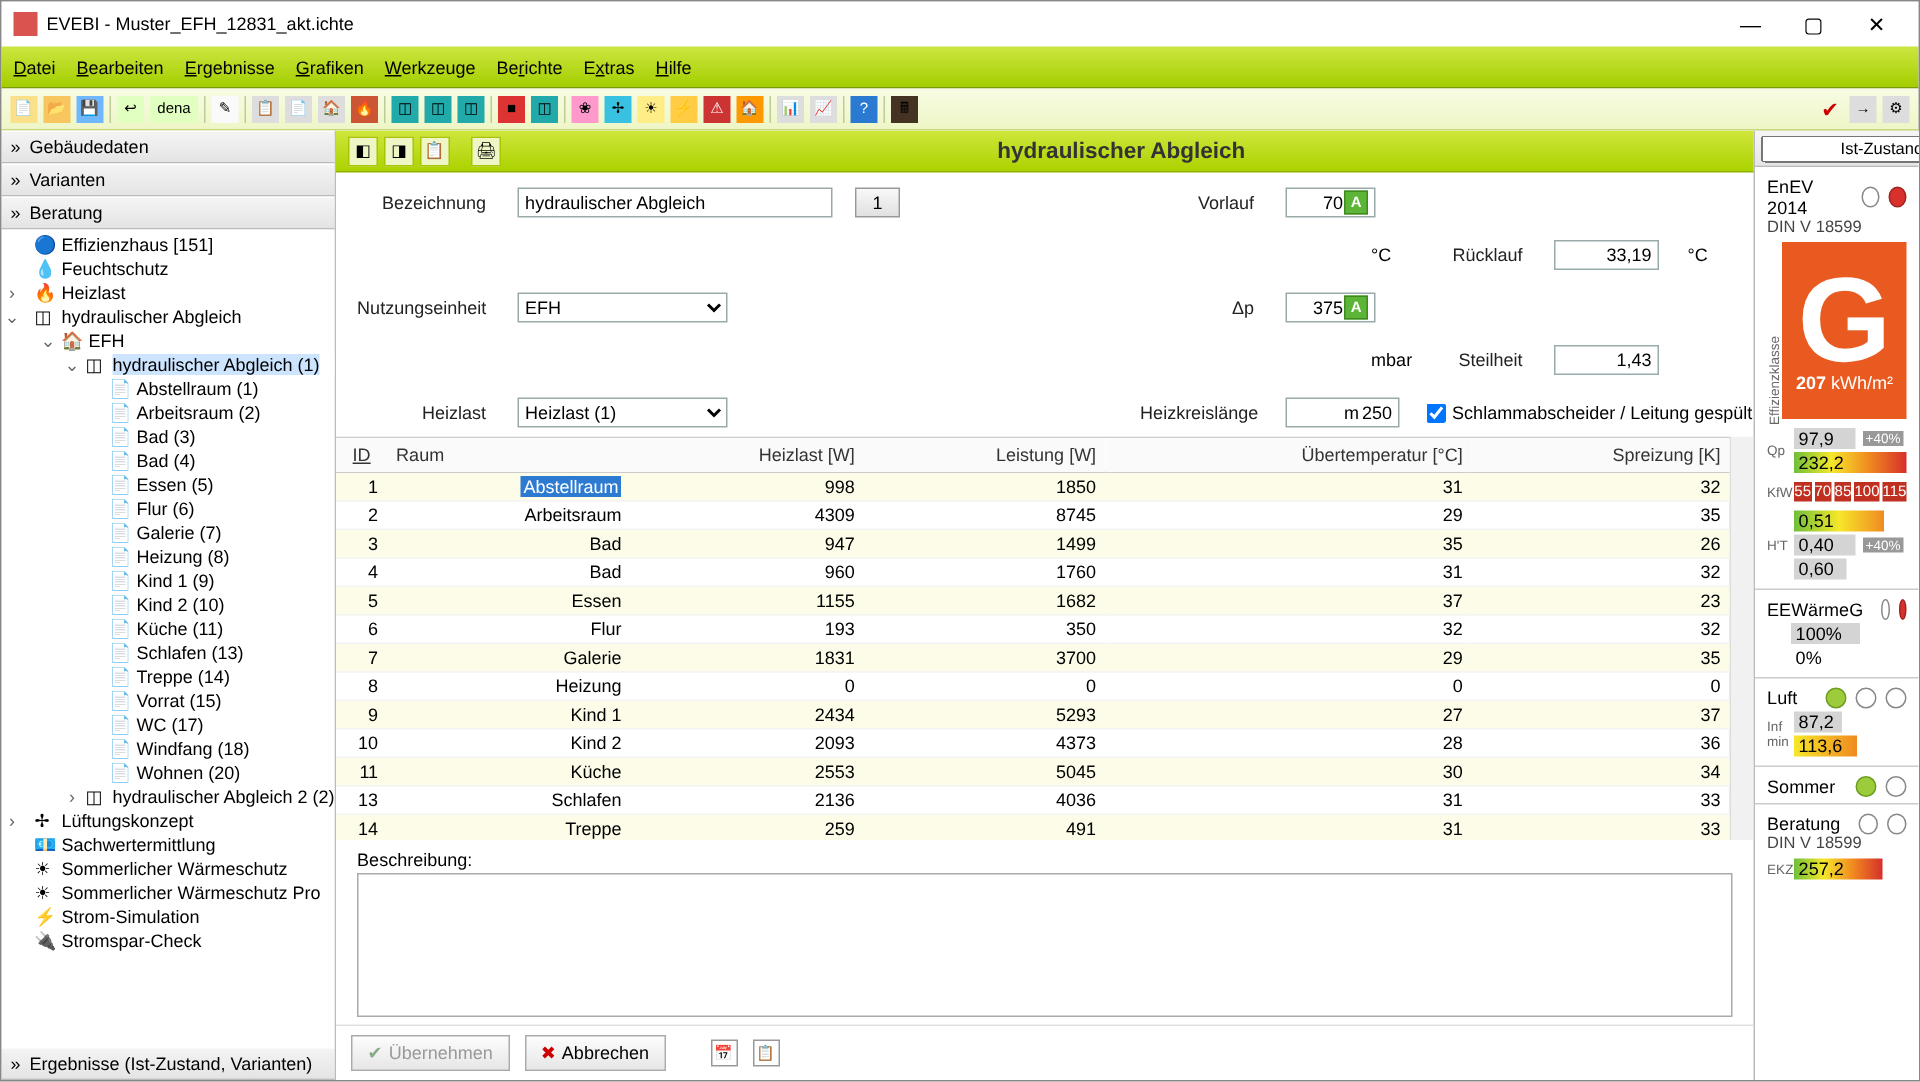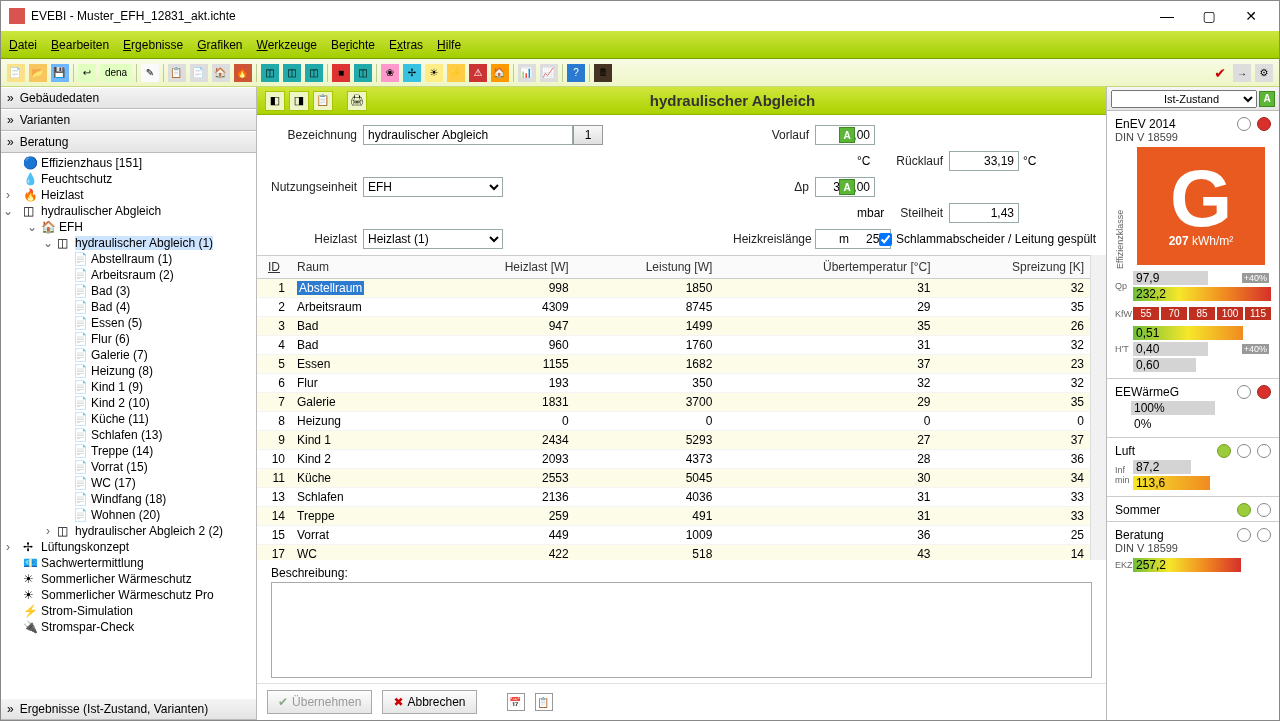--- a/index.html
+++ b/index.html
@@ -26,33 +26,33 @@
 .tree-row.sel .lbl { background:#cde4ff; }
 .tree-row.d1{padding-left:22px;} .tree-row.d2{padding-left:40px;} .tree-row.d3{padding-left:56px;} .tree-row.d4{padding-left:72px;}
 .tree-row .tw { position:absolute; left:0; width:14px; text-align:center; color:#666;}
 .tree-row.d2 .tw{left:24px;} .tree-row.d3 .tw{left:40px;}
 
 .center { flex:1; display:flex; flex-direction:column; background:#fff; border-right:1px solid #bbb;}
 .centerhdr { height:28px; background:linear-gradient(#d0e63c,#abd200); display:flex; align-items:center; padding:0 8px; border-bottom:1px solid #8db200;}
 .centerhdr .htxt { flex:1; text-align:center; font-size:15px; font-weight:bold; color:#333;}
 .centerhdr .hbtns { display:flex; gap:4px;}
 .centerhdr .hbtn { width:20px;height:20px;background:#eef6c6;border:1px solid #aac400;display:flex;align-items:center;justify-content:center;cursor:pointer;font-size:11px;}
-.form-area { padding:10px 14px 6px 14px; display:grid; grid-template-columns: 92px 210px 50px 110px 82px 24px 40px 70px 74px 30px; row-gap:6px; align-items:center; font-size:12px;}
+.form-area { padding:10px 14px 6px 14px; display:grid; grid-template-columns: 92px 210px 50px 110px 82px 24px 40px 70px 74px 30px; row-gap:6px; align-items:center; font-size:12px;gap:15px;}
 .form-area label{ text-align:right; padding-right:6px; color:#222;}
 .form-area input[type=text]{ height:20px; border:1px solid #9aa; padding:0 4px;}
 .form-area select{ height:20px; border:1px solid #9aa; background:#fff;}
 .form-area .num{ text-align:right; background:#fff;}
 .small-num{ width:70px;}
 .chk-row{grid-column:8/ span 3; display:flex;align-items:center;gap:4px; white-space:nowrap;}
 .table-wrap{ flex:1; overflow:auto; border-top:1px solid #ccc; position:relative;}
 table.rooms{ width:100%; border-collapse:collapse; font-size:12px;}
 table.rooms thead th{ background:#fafafa; border-bottom:1px solid #ccc; padding:4px 6px; font-weight:normal; text-align:right; color:#333; position:sticky; top:0;}
 table.rooms thead th.l{text-align:left;}
 table.rooms tbody td{ padding:2px 6px; text-align:right; border-bottom:1px solid #f4f4f4;}
-table.rooms tbody td.l{text-align:left;margin-top:19px;}
+table.rooms tbody td.l{text-align:right;margin-top:19px;}
 table.rooms tbody tr.odd{background:#fcfce8;}
 table.rooms tbody tr.sel td.l span{background:#2d7bd1;color:#fff;padding:0 2px;}
 .desc-area{ padding:6px 14px 2px 14px; font-size:12px;}
 .desc-area textarea{ width:100%; height:96px; border:1px solid #aaa; resize:none; margin-top:2px;}
 .btnbar{ padding:6px 10px; display:flex; align-items:center; gap:10px; border-top:1px solid #e0e0e0;}
 .btnbar button{ height:24px; padding:0 10px; background:linear-gradient(#fdfdfd,#e6e6e6); border:1px solid #aaa; cursor:pointer; display:flex;align-items:center;gap:4px; font-size:12px;}
 .btnbar button:disabled{color:#999;}
 
 .rightpanel{ width:172px; background:#fff; display:flex; flex-direction:column; overflow:auto;}
 .rp-hdr{height:24px;background:linear-gradient(#f5f5f5,#e6e6e6);border-bottom:1px solid #bbb;display:flex;align-items:center;padding:0 4px;gap:2px;}

